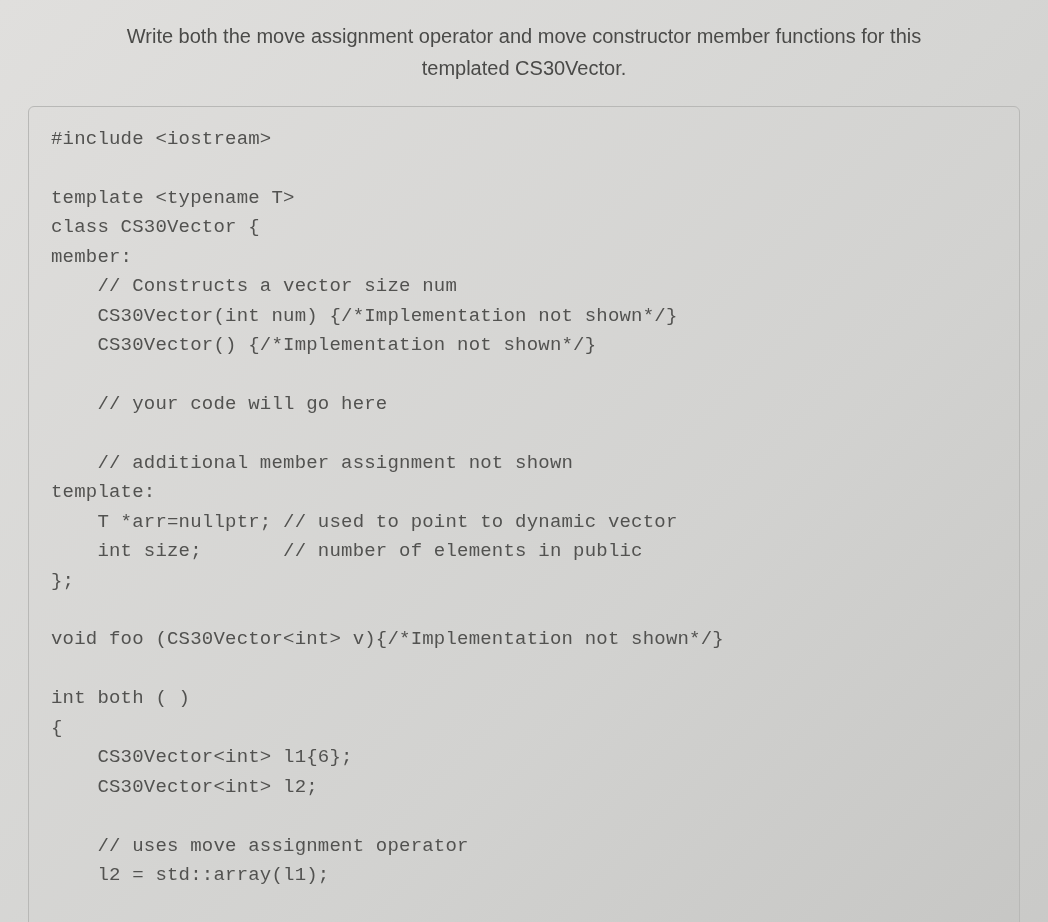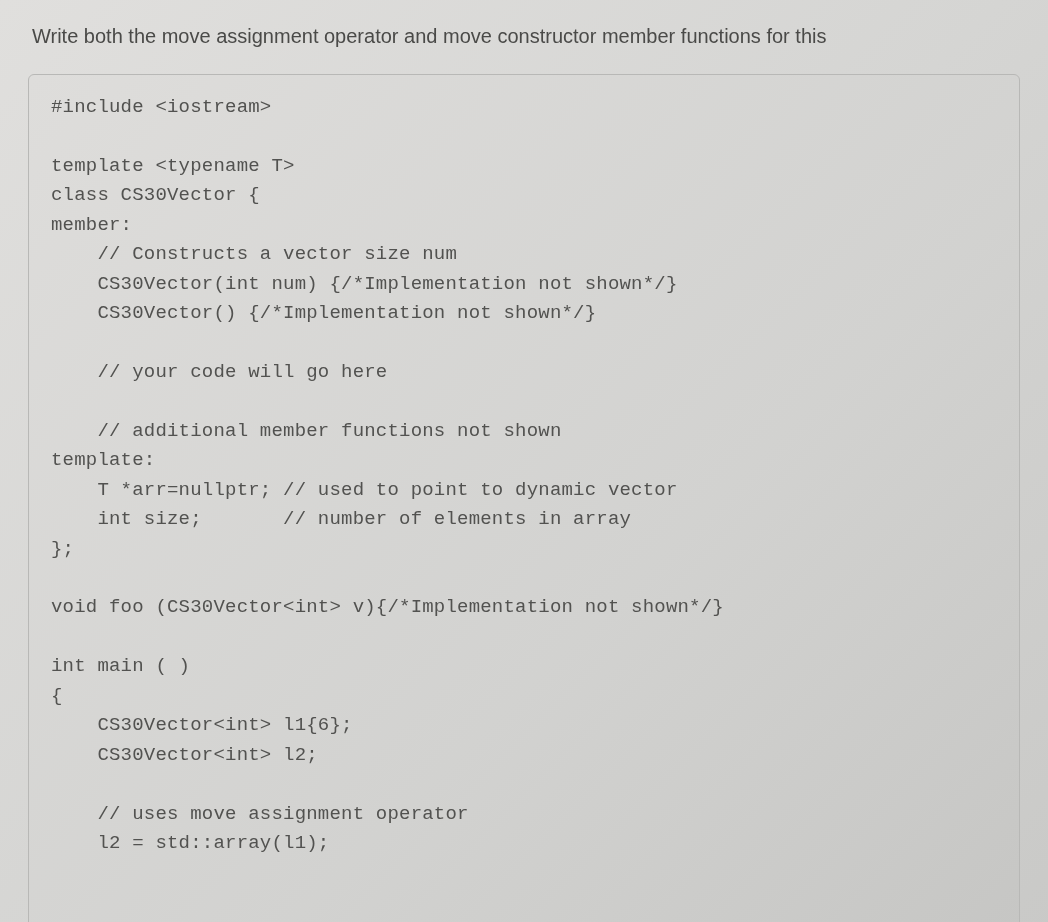--- a/index.html
+++ b/index.html
@@ -18,62 +18,64 @@
       padding: 20px 28px;
       background: linear-gradient(135deg, #e0dfdd 0%, #d5d5d3 50%, #c9c9c7 100%);
       min-height: 100%;
     }
     .prompt {
       font-size: 20px;
       color: #4a4a48;
       line-height: 1.6;
       margin-bottom: 22px;
       padding: 0 4px;
+      text-align: center;
     }
     .code-block {
       background: linear-gradient(135deg, #dedddb 0%, #d2d2d0 60%, #c6c6c4 100%);
       border: 1px solid #b8b8b6;
       border-radius: 6px;
       padding: 18px 22px;
       font-family: 'Consolas', 'Monaco', 'Courier New', monospace;
       font-size: 19px;
       color: #525250;
       line-height: 1.55;
       white-space: pre;
       letter-spacing: 0.2px;
     }
   </style>
 </head>
 <body>
 
 <div class="page">
   <div class="prompt">
     <span>Write both the move assignment operator and move constructor member functions for this</span><br>
+    <span>templated CS30Vector.</span>
   </div>
 
   <div class="code-block"><span>#include &lt;iostream&gt;</span>
 <span></span>
 <span>template &lt;typename T&gt;</span>
 <span>class CS30Vector {</span>
 <span>member:</span>
 <span>    // Constructs a vector size num</span>
 <span>    CS30Vector(int num) {/*Implementation not shown*/}</span>
 <span>    CS30Vector() {/*Implementation not shown*/}</span>
 <span></span>
 <span>    // your code will go here</span>
 <span></span>
-<span>    // additional member functions not shown</span>
+<span>    // additional member assignment not shown</span>
 <span>template:</span>
 <span>    T *arr=nullptr; // used to point to dynamic vector</span>
-<span>    int size;       // number of elements in array</span>
+<span>    int size;       // number of elements in public</span>
 <span>};</span>
 <span></span>
 <span>void foo (CS30Vector&lt;int&gt; v){/*Implementation not shown*/}</span>
 <span></span>
-<span>int main ( )</span>
+<span>int both ( )</span>
 <span>{</span>
 <span>    CS30Vector&lt;int&gt; l1{6};</span>
 <span>    CS30Vector&lt;int&gt; l2;</span>
 <span></span>
 <span>    // uses move assignment operator</span>
 <span>    l2 = std::array(l1);</span>
 <span></span>
 
 </div>
 </div>

